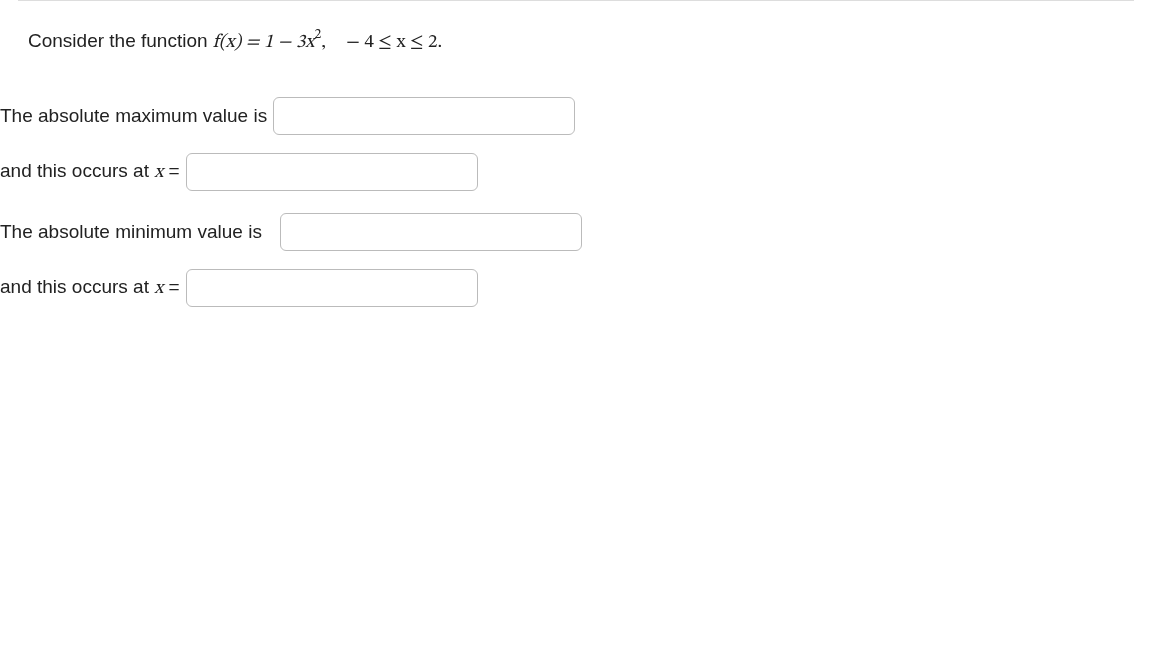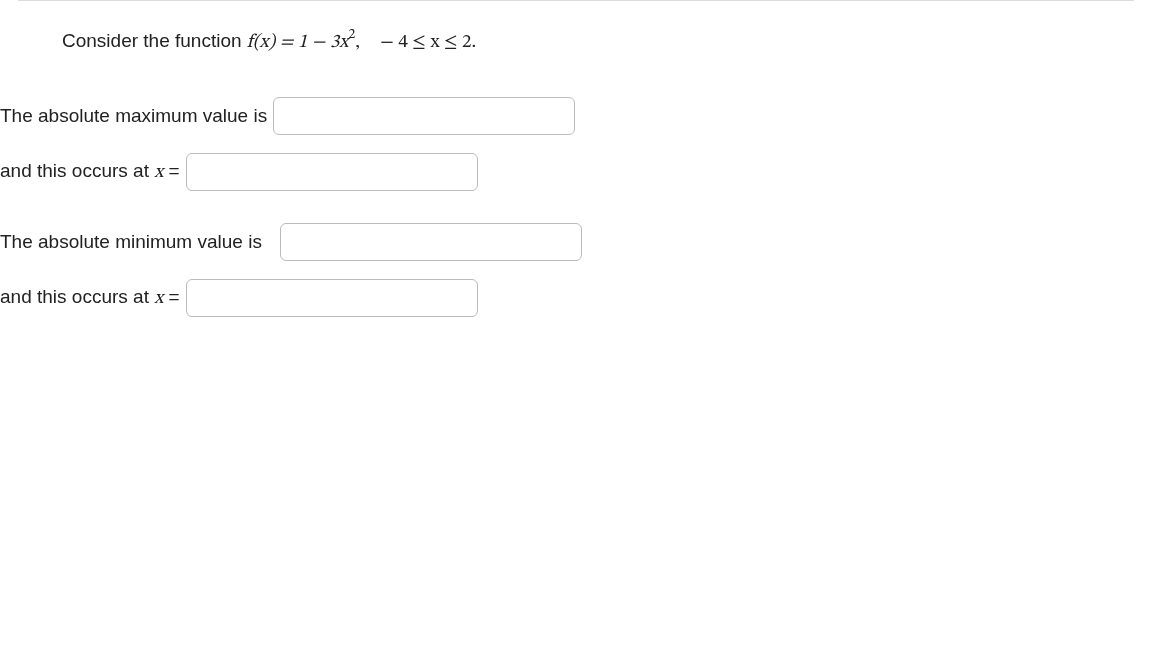--- a/index.html
+++ b/index.html
@@ -18,21 +18,20 @@
     .container {
       padding: 0;
     }
     .topline {
       border-top: 1px solid #ddd;
       margin: 0 18px 0 18px;
     }
     .question-line {
       padding: 28px 0 0 28px;
       font-size: 19px;
-      margin-left: 34px;
     }
     .math {
       font-family: 'Cambria Math', 'STIX Two Math', 'Latin Modern Math', 'Times New Roman', serif;
       font-style: italic;
     }
     .math-upright {
       font-family: 'Cambria Math', 'STIX Two Math', 'Latin Modern Math', 'Times New Roman', serif;
       font-style: normal;
     }
     .sup {
@@ -48,21 +47,21 @@
       align-items: center;
       flex-wrap: nowrap;
     }
     .row-maxval {
       margin-top: 42px;
     }
     .row-occurs {
       margin-top: 18px;
     }
     .row-minval {
-      margin-top: 32px;
+      margin-top: 22px;
       gap: 12px;
     }
     .row-occurs2 {
       margin-top: 18px;
     }
     .label {
       white-space: nowrap;
     }
     input.answer {
       height: 38px;

